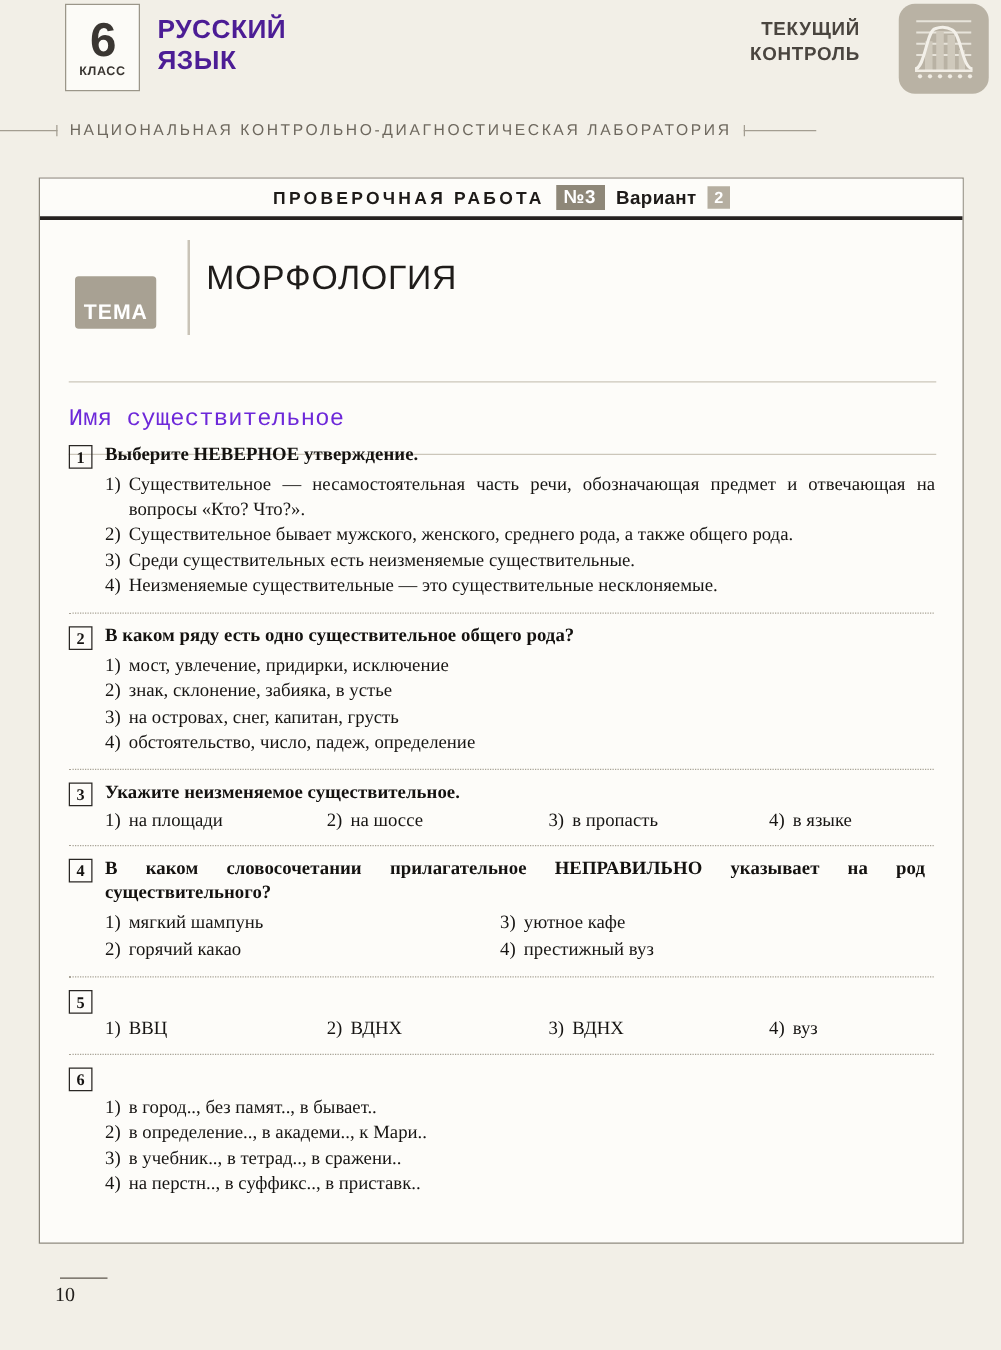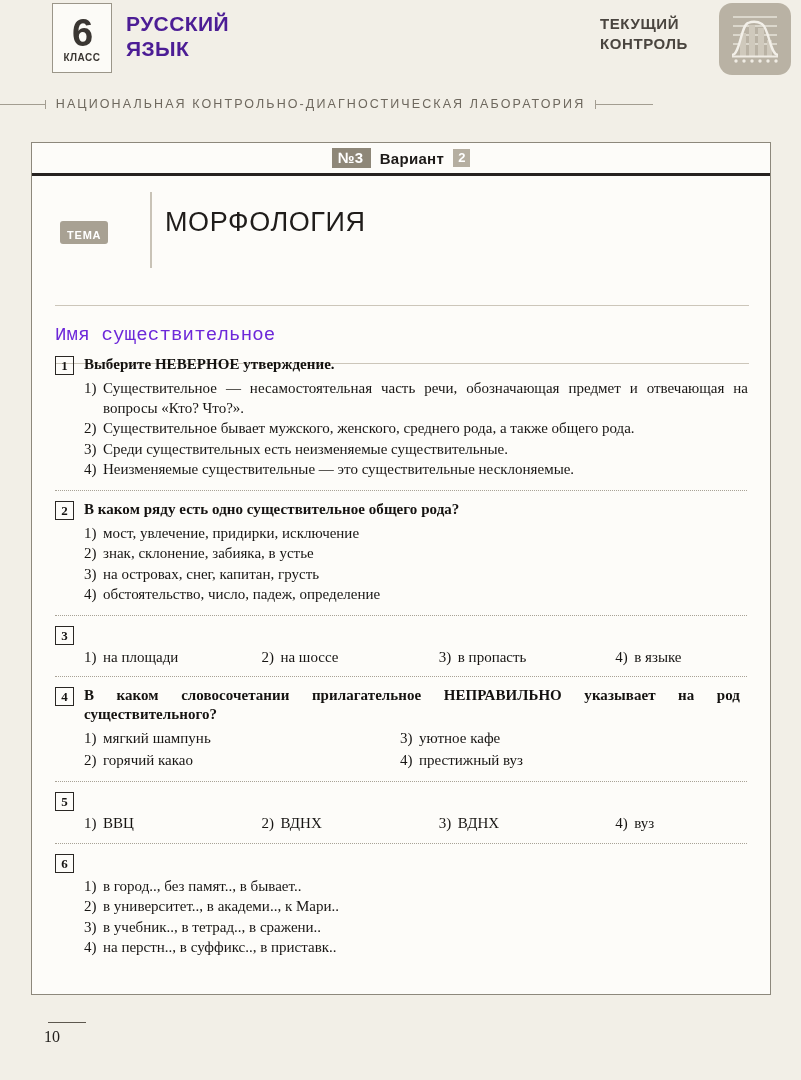--- a/index.html
+++ b/index.html
@@ -60,20 +60,21 @@
     font-weight: bold;
     font-size: 21px;
     line-height: 25px;
     color: #4c1d95;
     letter-spacing: 0.4px;
   }
   .control-title {
     position: absolute;
     right: 113px;
     top: 14px;
+    text-align: right;
     font-family: "Liberation Sans", sans-serif;
     font-weight: bold;
     font-size: 15px;
     line-height: 20px;
     color: #4a453f;
     letter-spacing: 0.6px;
   }
   .brand-logo {
     position: absolute;
     right: 10px;
@@ -187,23 +188,23 @@
     background: #c9c3b7;
   }
   .theme-badge {
     position: absolute;
     left: 28px;
     top: 45px;
     background: #a8a193;
     color: #ffffff;
     font-family: "Liberation Sans", sans-serif;
     font-weight: bold;
-    font-size: 11px;
+    font-size: 17px;
     letter-spacing: 0.8px;
-    padding: 8px 7px 3px 7px;
+    padding: 19px 7px 3px 7px;
     border-radius: 3px;
   }
   .theme-name {
     position: absolute;
     left: 133px;
     top: 31px;
     font-family: "Liberation Sans", sans-serif;
     font-size: 27px;
     letter-spacing: 0.6px;
     color: #1f1c1a;
@@ -391,20 +392,21 @@
 
 <div class="lab-line">
   <div class="lab-rule"></div>
   <div class="lab-text">НАЦИОНАЛЬНАЯ КОНТРОЛЬНО-ДИАГНОСТИЧЕСКАЯ ЛАБОРАТОРИЯ</div>
   <div class="lab-rule right"></div>
 </div>
 
 <div class="work-frame">
 
   <div class="work-banner">
+    <span class="banner-title">ПРОВЕРОЧНАЯ РАБОТА</span>
     <span class="badge-num">№3</span>
     <span class="banner-variant">Вариант</span>
     <span class="badge-variant">2</span>
   </div>
 
   <div class="theme-row">
     <div class="theme-divider"></div>
     <div class="theme-badge">ТЕМА</div>
     <div class="theme-name">МОРФОЛОГИЯ</div>
     <div class="theme-rule"></div>
@@ -464,20 +466,21 @@
           <span class="opt-body nojust">обстоятельство, число, падеж, определение</span>
         </div>
       </div>
     </div>
 
     <div class="q-sep"></div>
 
     <div class="question">
       <div class="q-head">
         <div class="q-num">3</div>
+        <div class="q-text">Укажите неизменяемое существительное.</div>
       </div>
       <div class="opts-inline">
         <div class="opt">
           <span class="opt-marker">1)</span>
           <span class="opt-body nojust">на площади</span>
         </div>
         <div class="opt">
           <span class="opt-marker">2)</span>
           <span class="opt-body nojust">на шоссе</span>
         </div>
@@ -555,21 +558,21 @@
       <div class="q-head">
         <div class="q-num">6</div>
       </div>
       <div class="q-options">
         <div class="opt">
           <span class="opt-marker">1)</span>
           <span class="opt-body nojust">в город.., без памят.., в бывает..</span>
         </div>
         <div class="opt">
           <span class="opt-marker">2)</span>
-          <span class="opt-body nojust">в университет.., в академи.., к Мари..</span>
+          <span class="opt-body nojust">в определение.., в академи.., к Мари..</span>
         </div>
         <div class="opt">
           <span class="opt-marker">3)</span>
           <span class="opt-body nojust">в учебник.., в тетрад.., в сражени..</span>
         </div>
         <div class="opt">
           <span class="opt-marker">4)</span>
           <span class="opt-body nojust">на перстн.., в суффикс.., в приставк..</span>
         </div>
       </div>

